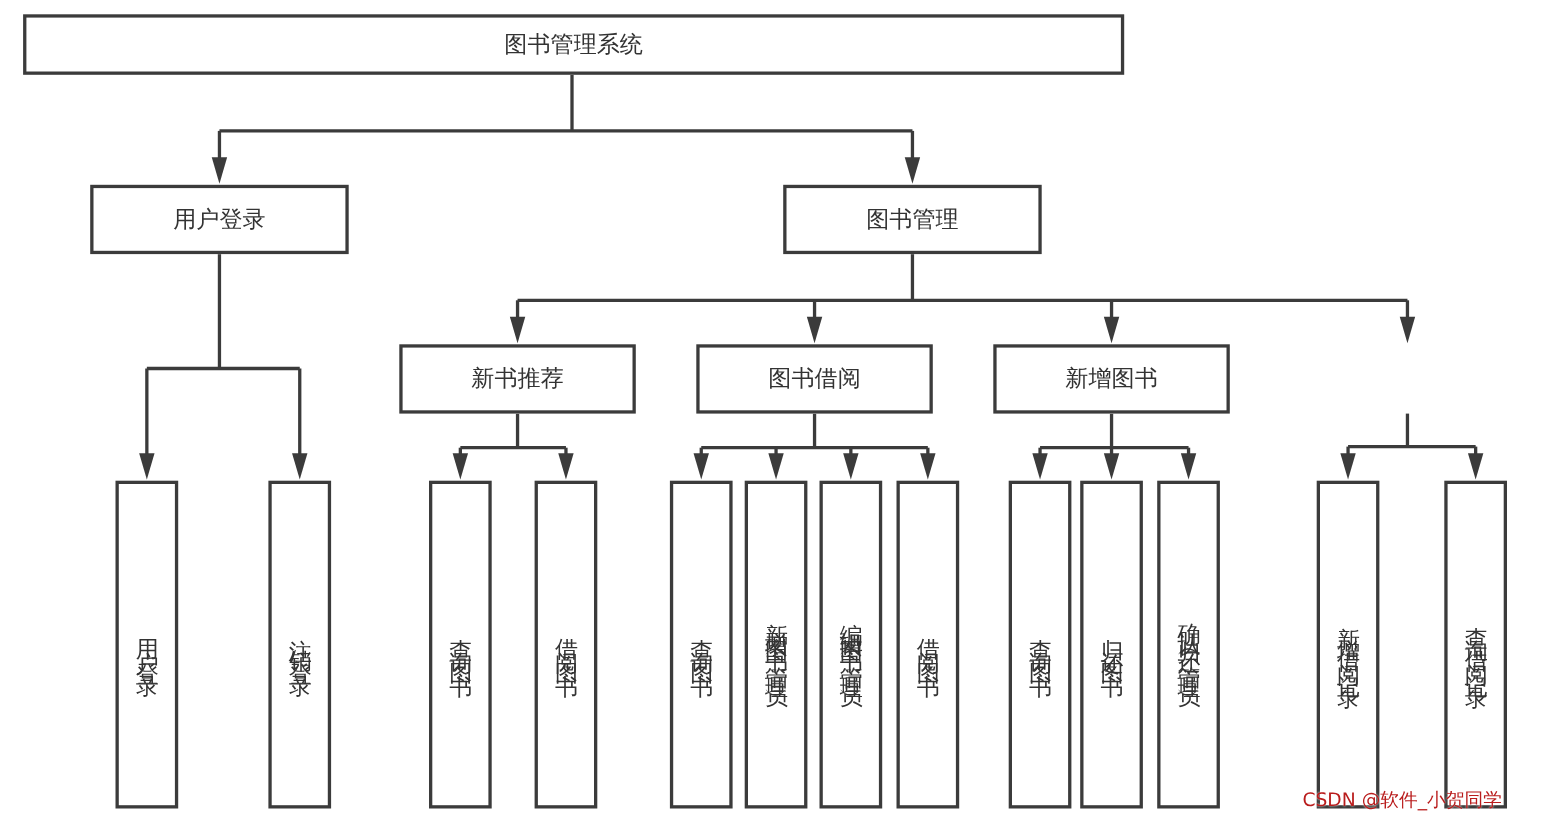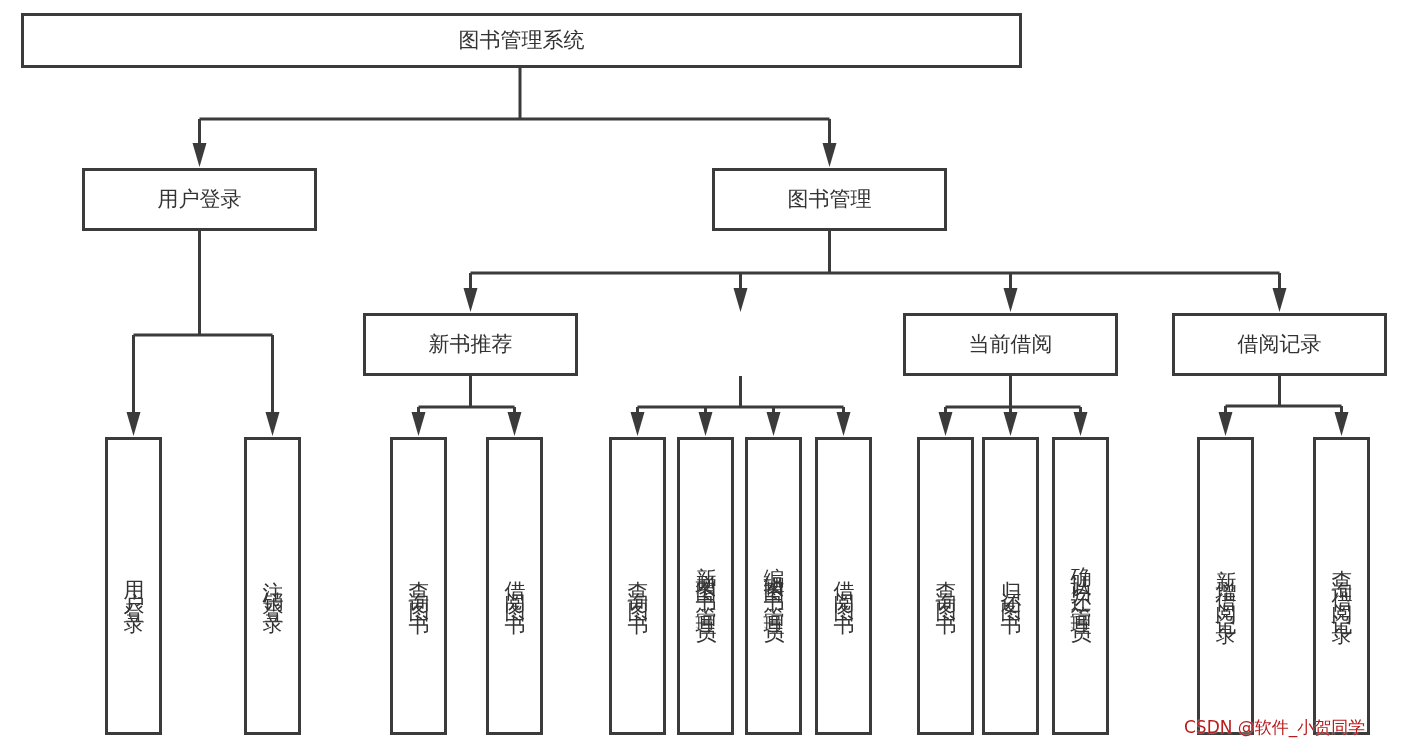--- a/index.html
+++ b/index.html
@@ -150,25 +150,25 @@
   <div class="node" style="left:82px; top:168px; width:235px; height:63px;">
     <span>用户登录</span>
   </div>
   <div class="node" style="left:712px; top:168px; width:235px; height:63px;align-items:center;">
     <span>图书管理</span>
   </div>
 
   <div class="node" style="left:363px; top:313px; width:215px; height:63px;text-align:right;">
     <span>新书推荐</span>
   </div>
+  <div class="node" style="left:633px; top:313px; width:215px; height:63px;">
+    <span>图书借阅</span>
+  </div>
   <div class="node" style="left:903px; top:313px; width:215px; height:63px;">
-    <span>当前借阅</span>
-  </div>
-  <div class="node" style="left:1172px; top:313px; width:215px; height:63px;">
-    <span>借阅记录</span>
+    <span>新增图书</span>
   </div>
 
   <div class="node node-v" style="left:105px; top:437px; width:57px; height:298px;">
     <span>用户登录</span>
   </div>
   <div class="node node-v" style="left:244px; top:437px; width:57px; height:298px;">
     <span>注销登录</span>
   </div>
 
   <div class="node node-v" style="left:390px; top:437px; width:57px; height:298px;">

